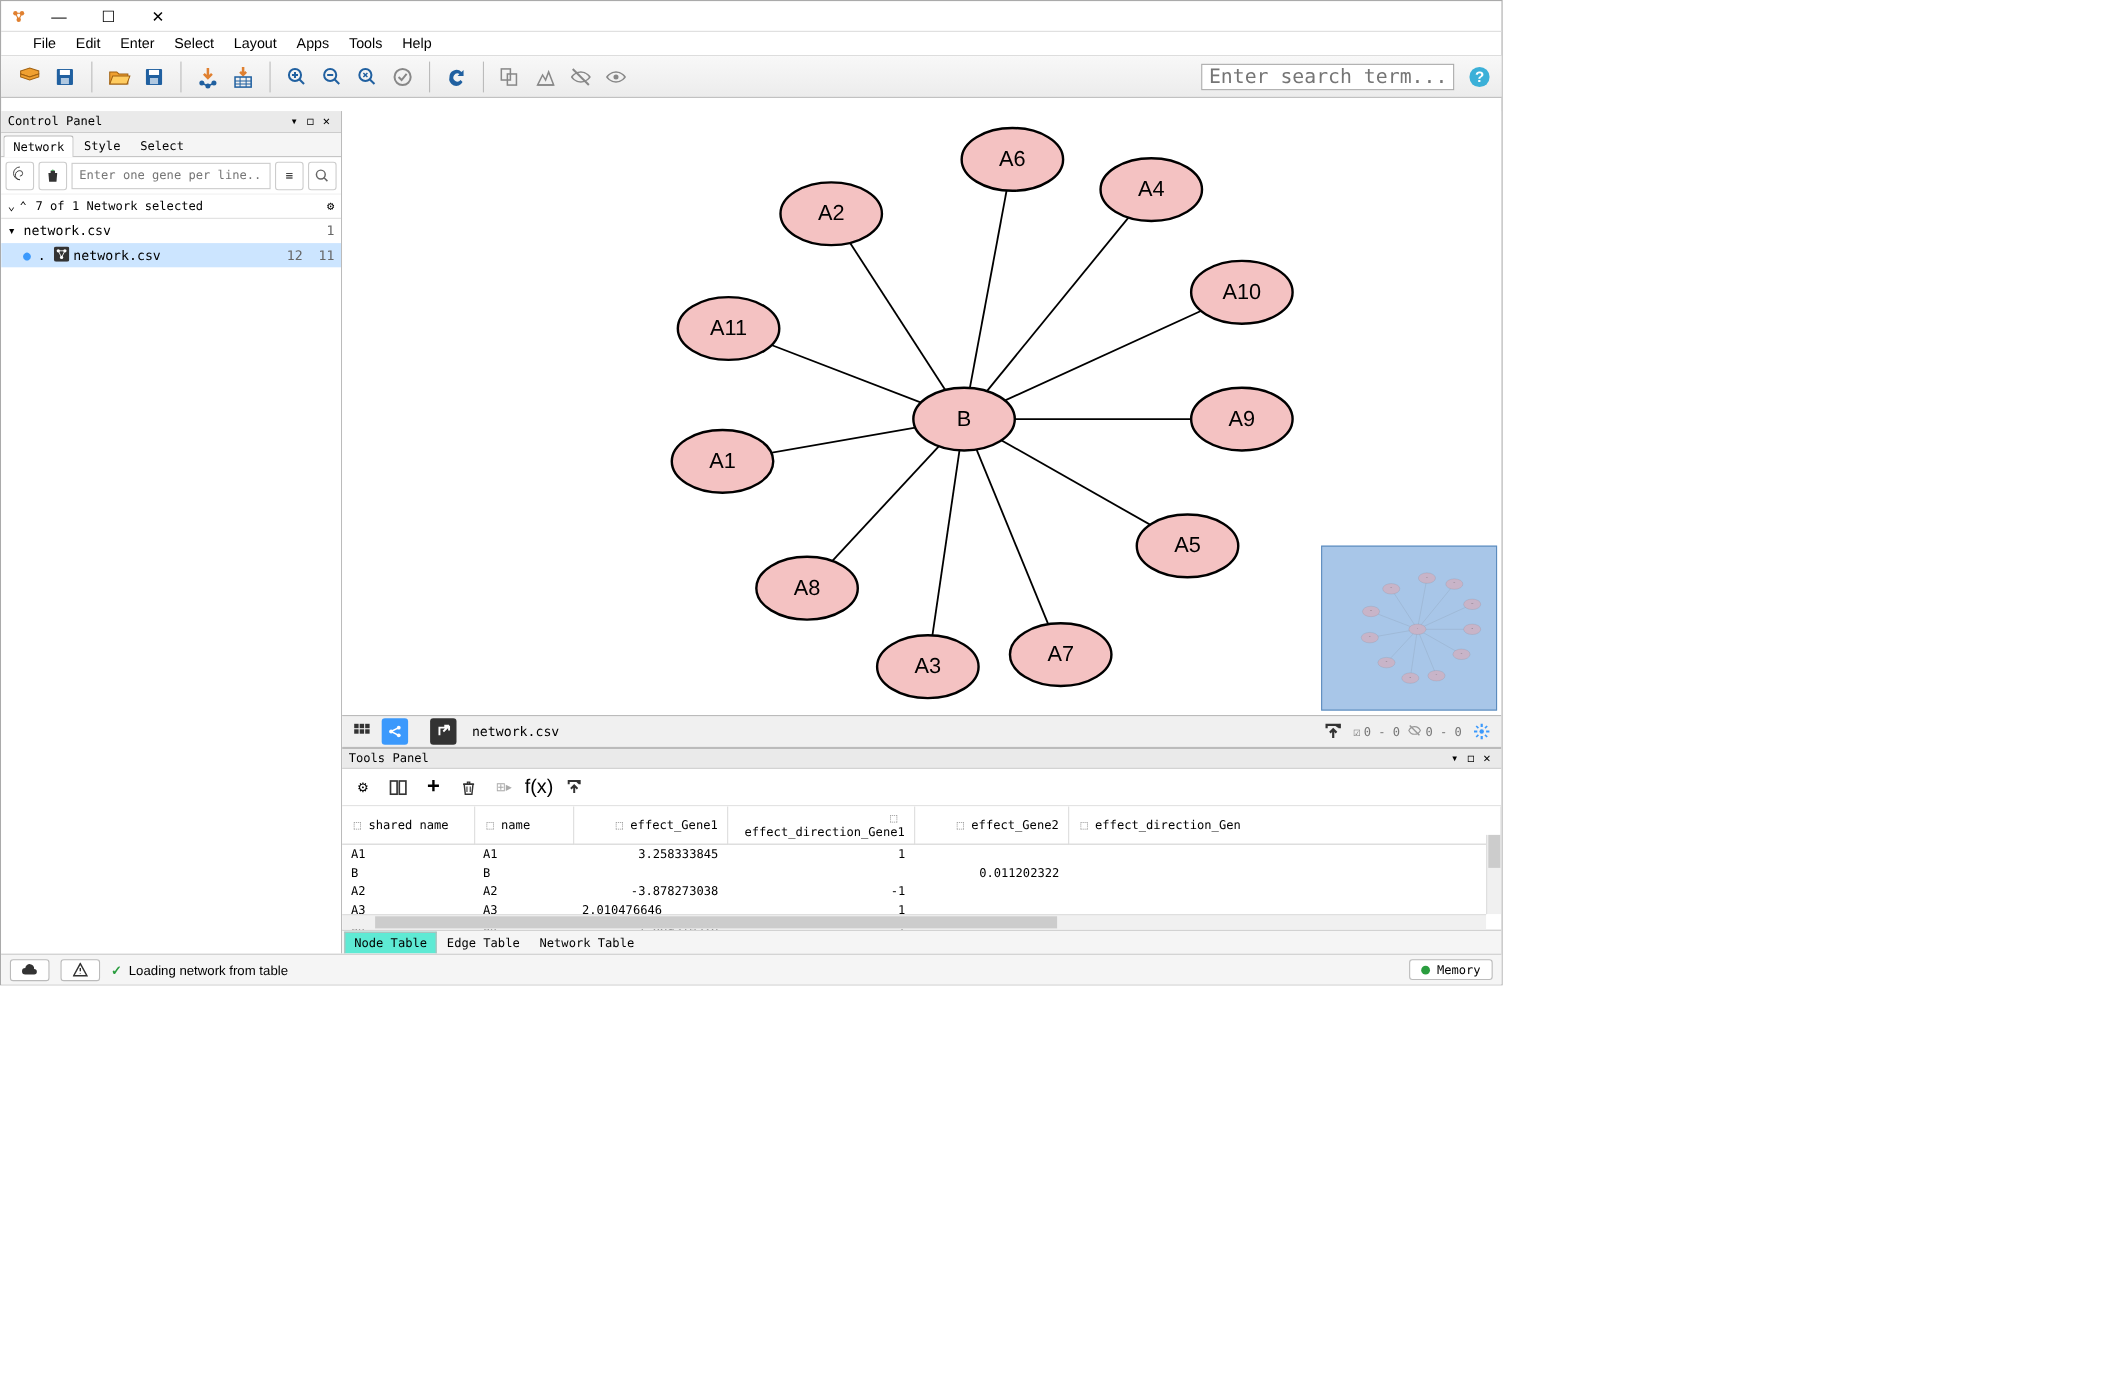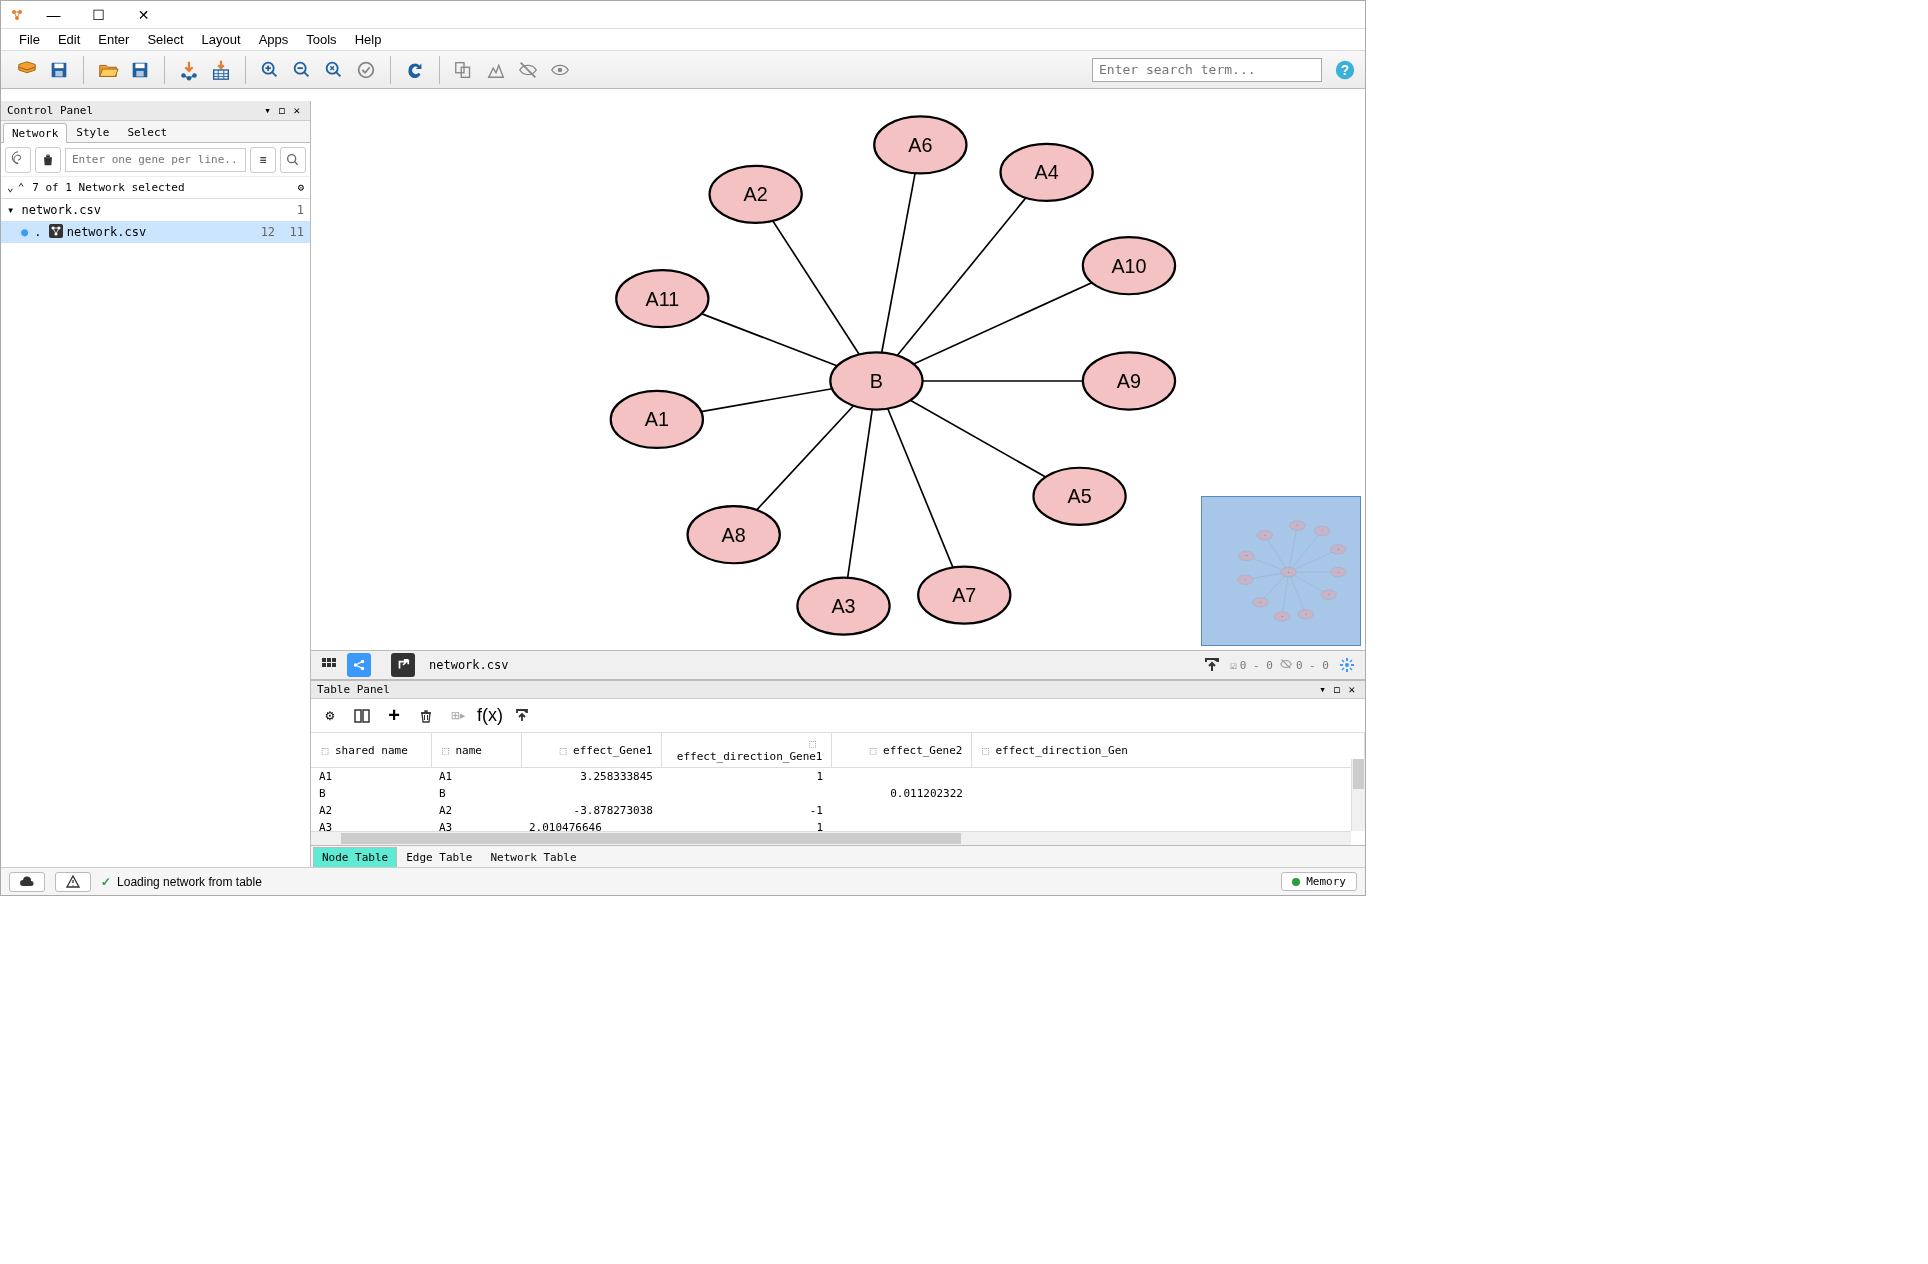--- a/index.html
+++ b/index.html
@@ -3,28 +3,28 @@
 <meta charset="utf-8">
 <style>
 * { box-sizing: border-box; margin: 0; padding: 0; }
 body { font-family: "Segoe UI", Tahoma, sans-serif; font-size: 12px; background: #fff; overflow: hidden; }
 .window { width: 1366px; height: 896px; border: 1px solid #aaa; display: flex; flex-direction: column; background: #fff; }
 .titlebar { height: 28px; display: flex; align-items: center; padding: 0 8px; border-bottom: 1px solid #ddd; }
 .titlebar-icon { width: 16px; height: 16px; margin-right: 6px; color: #e08030; }
 .titlebar-title { flex: 1; font-size: 12px; }
 .titlebar-btns { display: flex; gap: 0; }
 .titlebar-btn { width: 45px; height: 27px; display: flex; align-items: center; justify-content: center; font-size: 14px; }
-.menubar { height: 22px; display: flex; align-items: center; padding: 0 10px; gap: 2px; border-bottom: 1px solid #ddd; }
+.menubar { height: 22px; display: flex; align-items: center; padding: 0 21px; gap: 2px; border-bottom: 1px solid #ddd; }
 .menu-item { padding: 2px 8px; font-size: 13px; }
 .toolbar { height: 38px; background: linear-gradient(#f8f8f8,#ececec); border-bottom: 1px solid #bbb; display: flex; align-items: center; padding: 0 6px; }
 .tb-group { display: flex; align-items: center; padding: 0 4px; }
 .tb-sep { width: 1px; height: 28px; background: #bbb; margin: 0 4px; }
 .tb-btn { width: 30px; height: 30px; display: flex; align-items: center; justify-content: center; margin: 0 1px; border-radius: 3px; }
 .tb-btn svg { width: 22px; height: 22px; }
-.search-box { margin-left: auto; width: 230px; height: 24px; border: 1px solid #aaa; background: #fff; font-family: monospace; font-size: 13px; padding: 0 6px; }
+.search-box { margin-left: auto; width: 230px; height: 24px; border: 1px solid #aaa; background: #fff; font-family: monospace; font-size: 18px; padding: 0 6px; }
 .help-btn { margin-left: 10px; width: 26px; height: 26px; }
 .main-area { flex: 1; display: flex; overflow: hidden; margin-top: 12px; }
 .control-panel { width: 310px; border-right: 1px solid #bbb; display: flex; flex-direction: column; background: #f5f5f5; }
 .cp-header { height: 20px; background: #eaeaea; border-bottom: 1px solid #ccc; display: flex; align-items: center; padding: 0 6px; font-family: monospace; font-size: 11px; }
 .cp-header .spacer { flex: 1; }
 .cp-header-btn { padding: 0 4px; cursor: pointer; }
 .cp-tabs { height: 22px; display: flex; align-items: flex-end; border-bottom: 1px solid #bbb; background: #f5f5f5; padding-left: 2px; }
 .cp-tab { padding: 3px 8px; font-family: monospace; font-size: 11px; border: 1px solid transparent; border-bottom: none; }
 .cp-tab.active { background: #fff; border-color: #bbb; border-radius: 3px 3px 0 0; position: relative; top: 1px; }
 .cp-search-row { height: 34px; display: flex; align-items: center; padding: 0 4px; gap: 4px; border-bottom: 1px solid #eee; background: #fff; }
@@ -428,21 +428,21 @@
             <svg width="18" height="18" viewBox="0 0 18 18">
               <path d="M9 2v3M9 16v-3M2 9h3M16 9h-3" stroke="#3b99fc" stroke-width="2"></path>
               <circle cx="9" cy="9" r="2" fill="#3b99fc"></circle>
               <path d="M4 4l2 2M14 4l-2 2M4 14l2-2M14 14l-2-2" stroke="#3b99fc" stroke-width="1.5"></path>
             </svg>
           </div>
       </div>
 
       <div class="table-panel">
         <div class="tp-header">
-          <span>Table Panel</span>
+          <span>Tools Panel</span>
           <span class="spacer"></span>
           <span class="cp-header-btn">▾</span>
           <span class="cp-header-btn">◻</span>
           <span class="cp-header-btn">✕</span>
         </div>
         <div class="tp-toolbar">
           <div class="tp-tb-btn">⚙</div>
           <div class="tp-tb-btn">
               <svg width="18" height="18" viewBox="0 0 18 18">
                 <rect x="2" y="3" width="6" height="12" fill="none" stroke="#333" stroke-width="1.5"></rect>

